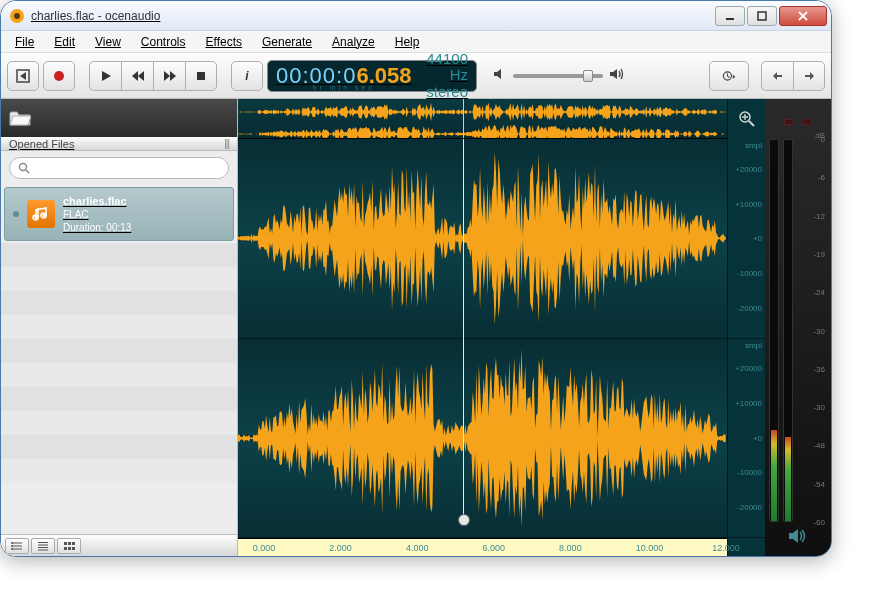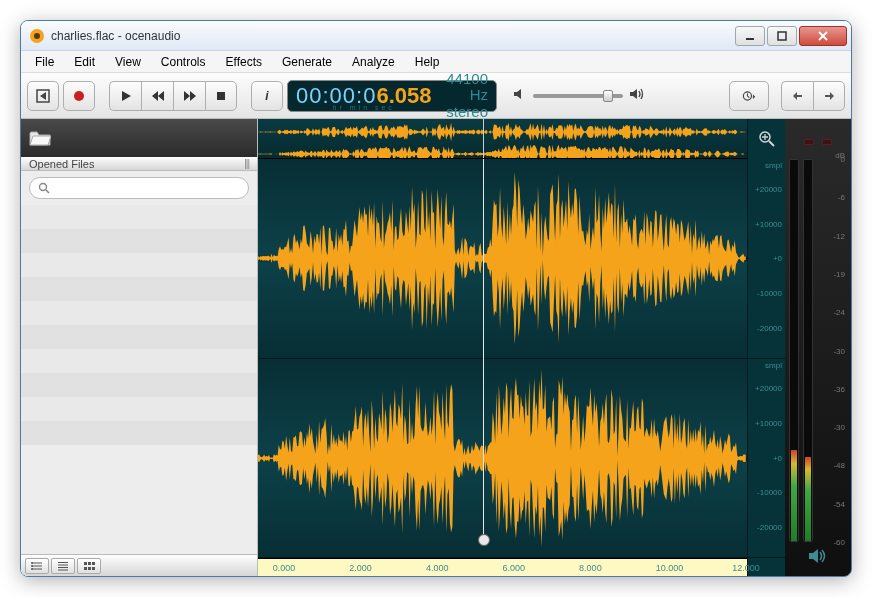--- a/index.html
+++ b/index.html
@@ -1,18 +1,18 @@
 <!DOCTYPE html>
 <html><head>
 <meta charset="utf-8">
 <style>
 * { margin: 0; padding: 0; box-sizing: border-box; font-family: "Segoe UI", Tahoma, sans-serif; }
 body { background: #fff; width: 872px; height: 597px; overflow: hidden; }
 
-.window { width: 832px; height: 557px; margin: 20px; border: 1px solid #4a7aa8; border-radius: 8px; overflow: hidden; display: flex; flex-direction: column; background: #fff; box-shadow: 0 4px 20px rgba(0,0,0,0.3); }
+.window { width: 832px; height: 557px; border: 1px solid #4a7aa8; border-radius: 16px; overflow: hidden; display: flex; flex-direction: column; background: #fff; box-shadow: 0 4px 20px rgba(0,0,0,0.3); text-decoration: underline; }
 
 
 .titlebar { height: 30px; background: linear-gradient(#fafcff, #dfe8f5); display: flex; align-items: center; padding: 0 4px 0 8px; border-bottom: 1px solid #c8d4e2; }
 .titlebar .app-icon { width: 16px; height: 16px; margin-right: 6px; }
 .titlebar .title { font-size: 12px; color: #333; flex: 1; }
 .win-controls { display: flex; gap: 2px; }
 .win-btn { width: 30px; height: 20px; border: 1px solid #9aa; border-radius: 3px; background: linear-gradient(#f8f8f8,#e0e0e0); display: flex; align-items: center; justify-content: center; cursor: pointer; }
 .win-btn.close { width: 48px; background: linear-gradient(#e79790,#cf4b3d); border-color: #a03028; }
 .win-btn svg { width: 10px; height: 10px; }
 
@@ -257,20 +257,35 @@
       <div class="sb-search">
         <div class="searchbox">
           <svg width="12" height="12" viewBox="0 0 12 12">
               <circle cx="5" cy="5" r="3.5" fill="none" stroke="#888" stroke-width="1.4"></circle>
               <line x1="8" y1="8" x2="11" y2="11" stroke="#888" stroke-width="1.6"></line>
             </svg>
           <input type="text" placeholder="" style="">
         </div>
       </div>
       <div class="sb-list">
+        <div class="file-item">
+          <div class="bullet"></div>
+          <div class="thumb">
+            <svg width="18" height="18" viewBox="0 0 18 18">
+                <path d="M6 3 L6 12 A2.5 2.5 0 1 1 4 10 L4 5 L14 3 L14 10 A2.5 2.5 0 1 1 12 8" fill="none" stroke="#fff" stroke-width="1.6"></path>
+                <circle cx="4.5" cy="12" r="2.2" fill="#fff"></circle>
+                <circle cx="12.5" cy="10" r="2.2" fill="#fff"></circle>
+              </svg>
+          </div>
+          <div class="meta">
+            <div class="fname">charlies.flac</div>
+            <div>FLAC</div>
+            <div>Duration: 00:13</div>
+          </div>
+        </div>
         <div class="row-stripe"></div>
         <div class="row-stripe"></div>
         <div class="row-stripe"></div>
         <div class="row-stripe"></div>
         <div class="row-stripe"></div>
         <div class="row-stripe"></div>
         <div class="row-stripe"></div>
         <div class="row-stripe"></div>
         <div class="row-stripe"></div>
         <div class="row-stripe"></div>

